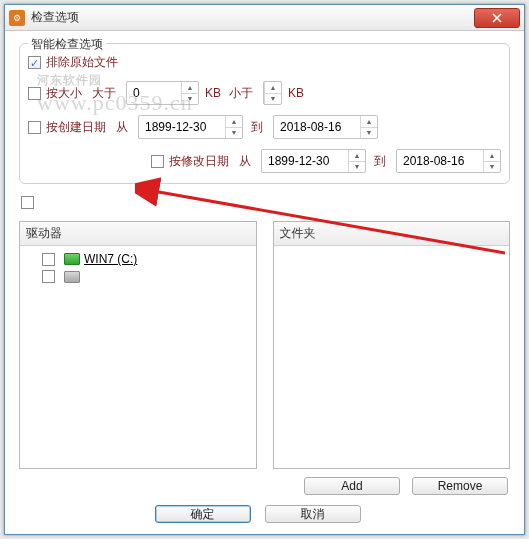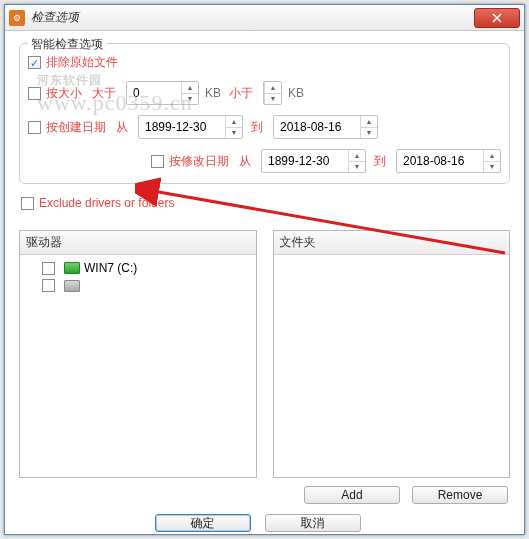--- a/index.html
+++ b/index.html
@@ -1,46 +1,46 @@
 <!DOCTYPE html>
 <html><head>
 <meta charset="utf-8">
 <style>
   * { box-sizing: border-box; margin: 0; padding: 0; font-family: "Microsoft YaHei", Tahoma, Arial, sans-serif; font-size: 12px; }
   body { background: #e8e8e8; width: 529px; height: 539px; overflow: hidden; position: relative; }
   .window { position: absolute; left: 4px; top: 4px; width: 521px; height: 531px; background: #fff; border: 1px solid #5a8db8; box-shadow: 0 0 3px rgba(0,0,0,0.4); }
   .titlebar { height: 26px; background: linear-gradient(#fdfdfd,#eaeaea); border-bottom: 1px solid #c8c8c8; display: flex; align-items: center; padding: 0 4px; }
   .titlebar .app-icon { width: 16px; height: 16px; background: #e07820; border-radius: 2px; margin-right: 6px; display:inline-flex; align-items:center; justify-content:center; color:#fff; font-size:9px;}
-  .titlebar .title { flex: 1; color: #333; font-style: italic; }
+  .titlebar .title { flex: 1; color: #333; }
   .close-btn { width: 46px; height: 20px; background: linear-gradient(#e46a5e,#c83b28); border: 1px solid #a02a1a; border-radius: 3px; color: #fff; display: flex; align-items: center; justify-content: center; cursor: pointer; }
   .close-btn svg { width: 10px; height: 10px; }
   .body { padding: 6px 14px 10px 14px; position: relative; }
   .groupbox { border: 1px solid #d0d0d0; border-radius: 6px; padding: 10px 8px 10px 8px; margin-top: 6px; position: relative; }
   .group-legend { position: absolute; top: -8px; left: 8px; background: #fff; padding: 0 3px; color: #333; }
   .row { display: flex; align-items: center; margin-bottom: 10px; }
   .row:last-child { margin-bottom: 0; justify-content: flex-end; }
   .chk { width: 13px; height: 13px; border: 1px solid #8a8a8a; background: #fff; margin-right: 5px; display:inline-flex; align-items:center; justify-content:center; cursor:pointer; }
   .chk.checked { background: linear-gradient(#fff,#e8f0fa); }
   .chk.checked::after { content:"✓"; color:#3a78c0; font-size:11px; line-height:10px; }
-  label { color: #ef4444; margin-right: 10px; white-space: nowrap; }
+  label { color: #7f1d1d; margin-right: 10px; white-space: nowrap; }
   .spin, .date { display: inline-flex; align-items: center; border: 1px solid #c2c2c2; border-radius: 2px; background: #fff; height: 24px; }
   .spin input, .date input { border: none; outline: none; height: 22px; padding: 0 6px; background: transparent; text-align: left; }
   .spin input { width: 54px; }
   .date input { width: 86px; }
   .spin-btns, .date-btns { width: 17px; height: 22px; display: flex; flex-direction: column; border-left: 1px solid #d6d6d6; }
   .sb { flex:1; display:flex; align-items:center; justify-content:center; color:#666; font-size:7px; cursor:pointer; }
   .sb:first-child { border-bottom:1px solid #d6d6d6; }
-  .unit { margin: 0 8px 0 6px; color:#737373; }
+  .unit { margin: 0 8px 0 6px; color:#7f1d1d; }
   .gap8 { display:inline-block; width:8px; }
   .exclude-row { margin: 12px 2px 6px 2px; display:flex; align-items:center; }
-  .lists { display: flex; gap: 16px; margin-top: 20px; }
+  .lists { display: flex; gap: 16px; margin-top: 12px; }
   .listbox { flex: 1; border: 1px solid #b8b8b8; background:#fff; height: 248px; display:flex; flex-direction:column; }
   .list-head { background: linear-gradient(#fafafa,#ececec); border-bottom:1px solid #d0d0d0; padding: 3px 6px; color:#333; }
   .list-body { flex:1; padding: 4px 6px; overflow:auto; }
-  .drive-item { display:flex; align-items:center; padding:2px 16px; gap:4px; }
+  .drive-item { display:flex; align-items:center; padding:2px 16px; gap:4px;text-decoration:underline; }
   .drv-icon { width:16px; height:12px; display:inline-block; }
   .drv-icon.c { background: linear-gradient(#6fd06f,#2ea32e); border:1px solid #1e801e; border-radius:1px;}
   .drv-icon.d { background: linear-gradient(#d8d8d8,#a8a8a8); border:1px solid #888; border-radius:1px;}
   .btn-row { display:flex; justify-content:flex-end; gap:12px; margin-top:8px; padding-right:2px; }
   .btn { min-width:96px; height:18px; border:1px solid #adadad; background:linear-gradient(#fdfdfd,#e7e7e7); border-radius:3px; cursor:pointer; color:#222; }
   .btn.primary { border-color:#3c7fb1; box-shadow: inset 0 0 0 1px rgba(120,180,230,0.6); }
   .footer { display:flex; justify-content:center; gap:14px; padding: 10px 14px 0 0; }
   .watermark { position:absolute; left:32px; top:22px; font-size:34px; font-weight:bold; color:rgba(120,120,120,0.32); letter-spacing:1px; pointer-events:none; z-index:5; white-space:nowrap; }
   .watermark .url { display:block; font-size:22px; font-weight:normal; color:rgba(160,160,160,0.42); margin-top:-2px;font-family:Liberation Serif, serif; }
   .arrow-svg { position:absolute; left:130px; top:142px; width:380px; height:100px; pointer-events:none; z-index:6; }
@@ -145,21 +145,20 @@
       <defs>
           <marker id="ah" markerWidth="14" markerHeight="14" refX="2" refY="5" orient="auto">
         <path d="M0,0 L0,10 L12,5 z" fill="#d81e1e"></path>
           </marker>
         </defs>
       <line x1="370" y1="80" x2="18" y2="18" stroke="#d81e1e" stroke-width="3" marker-end="url(#ah)"></line>
     </svg>
 
     <div class="exclude-row">
       <span class="chk"></span>
-      <label>Exclude drivers or folders</label>
     </div>
 
     <div class="lists">
       <div class="listbox">
         <div class="list-head">驱动器</div>
         <div class="list-body">
           <div class="drive-item">
             <span class="chk"></span>
             <span class="drv-icon c"></span>
             <span>WIN7 (C:)</span>

